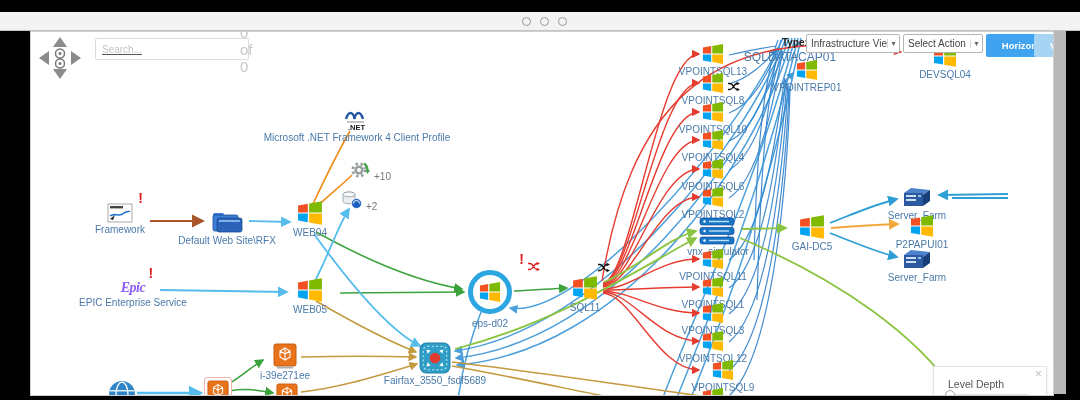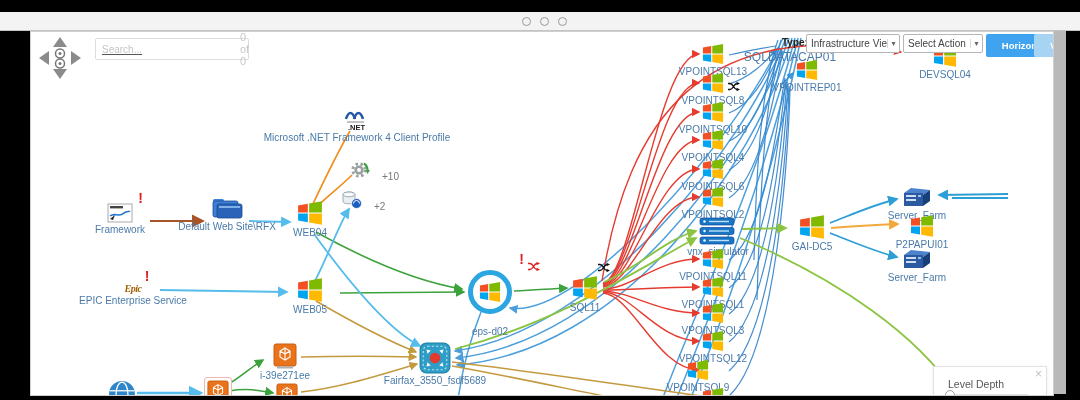--- a/index.html
+++ b/index.html
@@ -27,30 +27,30 @@
   .ic{display:block;}
   .nlabel{position:absolute;top:100%;left:50%;transform:translateX(-50%);margin-top:1px;
     white-space:nowrap;font-size:10px;color:#4a7aa9;text-align:center;}
   .labelonly{position:absolute;transform:translate(-50%,-50%);z-index:5;white-space:nowrap;
     font-size:12px;color:#4a7aa9;}
   .halo{width:34px;height:34px;border:5px solid #2ba6e0;border-radius:50%;background:#fff;
     display:flex;align-items:center;justify-content:center;}
   .bang{position:absolute;color:#e02020;font-weight:bold;font-size:14px;line-height:10px;}
   .shuf{position:absolute;width:13px;height:13px;}
   .epictext{font-style:italic;font-weight:bold;font-family:"Liberation Serif",serif;
-    font-size:10px;color:#a16207;letter-spacing:-.5px;}
-  .plusnum{position:absolute;left:100%;top:55%;margin-left:12px;font-size:10px;color:#777;white-space:nowrap;}
+    font-size:14px;color:#8b5cf6;letter-spacing:-.5px;}
+  .plusnum{position:absolute;left:100%;top:55%;margin-left:4px;font-size:10px;color:#777;white-space:nowrap;}
   
   .compass{position:absolute;left:36px;top:34px;z-index:10;}
   .searchbox{position:absolute;left:95px;top:38px;width:152px;height:20px;background:#fff;
     border:1px solid #ddd;border-radius:2px;z-index:10;display:flex;align-items:center;}
   .searchbox input{border:none;outline:none;flex:1;font-size:10px;padding:0 6px;color:#555;background:transparent;
     font-family:"Liberation Sans",sans-serif;text-decoration:underline;}
   .searchbox input::placeholder{color:#c4c4c4;}
-  .searchcount{font-size:11px;color:#c8c8c8;padding-right:8px;}
+  .searchcount{font-size:15px;color:#c8c8c8;padding-right:8px;}
   .typelabel{position:absolute;left:782px;top:37px;font-size:10px;font-weight:bold;color:#222;z-index:10;}
   .selbox{position:absolute;top:34px;height:17px;background:#fff;border:1px solid #b5b5b5;border-radius:2px;
     display:flex;align-items:center;font-size:10px;color:#444;z-index:10;cursor:default;}
   .selbox .seltext{flex:1;padding:0 4px;white-space:nowrap;overflow:hidden;}
   .selbox .selarrow{width:11px;color:#666;font-size:8px;text-align:center;border-left:1px solid #d8d8d8;}
   .laybtn{position:absolute;top:34px;height:23px;border-radius:2px;color:#fff;font-size:9.5px;font-weight:600;
     display:flex;align-items:center;justify-content:center;z-index:10;cursor:default;padding-left:16px;}
   .laybtn.active{background:#3fa3ef;}
   .laybtn.idle{background:#a8d4f4;}
   .panel{position:absolute;left:933px;top:366px;width:112px;height:34px;background:#fff;
@@ -280,21 +280,21 @@
   </svg>
 
   <div class="node" style="left:120px;top:213px">
     <svg class="ic" width="26" height="20">
           <use href="#rightfax"></use>
         </svg>
     <span class="bang" style="top:-10px;right:-10px">!</span>
     <div class="nlabel">Framework</div>
   </div>
 
-  <div class="node" style="left:227px;top:208px">
+  <div class="node" style="left:227px;top:222px">
     <svg class="ic" width="32" height="24">
           <use href="#folder"></use>
         </svg>
     <div class="nlabel">Default Web Site\RFX</div>
   </div>
 
   <div class="node" style="left:310px;top:213px">
     <svg class="ic" width="26" height="26">
           <use href="#win"></use>
         </svg>
@@ -338,21 +338,21 @@
   <div class="node" style="left:490px;top:292px">
     <div class="halo">
       <svg class="ic" width="22" height="22">
             <use href="#win"></use>
           </svg>
     </div>
     <span class="bang" style="top:-16px;right:-12px">!</span>
     <svg class="shuf" style="top:-10px;right:-28px;color:#e02020">
           <use href="#shufico"></use>
         </svg>
-    <div class="nlabel" style="margin-top:12px">eps-d02</div>
+    <div class="nlabel" style="margin-top:4px">eps-d02</div>
   </div>
 
   <div class="node" style="left:585px;top:288px">
     <svg class="ic" width="26" height="26">
           <use href="#win"></use>
         </svg>
     <svg class="shuf" style="top:-14px;right:-12px;color:#111">
           <use href="#shufico"></use>
         </svg>
     <div class="nlabel">SQL11</div>
@@ -449,21 +449,21 @@
     <div class="nlabel">VPOINTSQL3</div>
   </div>
 
   <div class="node" style="left:713px;top:341px">
     <svg class="ic" width="22" height="22">
           <use href="#win"></use>
         </svg>
     <div class="nlabel">VPOINTSQL12</div>
   </div>
 
-  <div class="node" style="left:698px;top:370px">
+  <div class="node" style="left:723px;top:370px">
     <svg class="ic" width="22" height="22">
           <use href="#win"></use>
         </svg>
     <div class="nlabel">VPOINTSQL9</div>
   </div>
 
   <div class="node" style="left:713px;top:398px">
     <svg class="ic" width="22" height="22">
           <use href="#win"></use>
         </svg>

